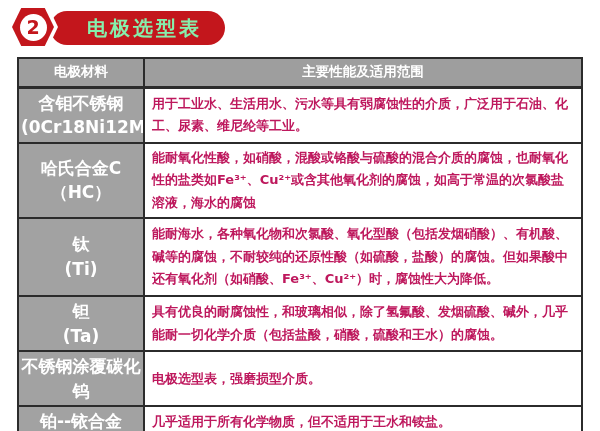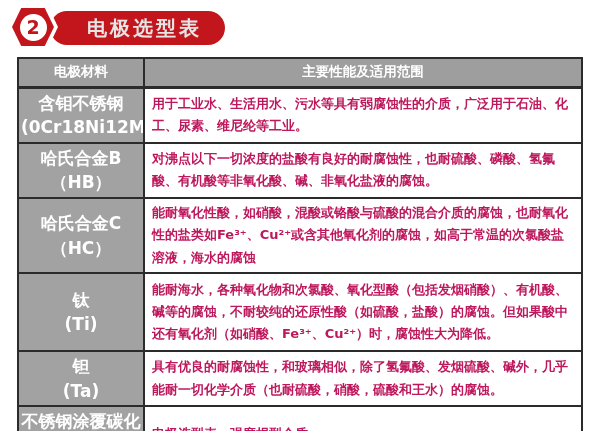--- a/index.html
+++ b/index.html
@@ -14,21 +14,21 @@
   
   .header { position: absolute; left: 0; top: 0; width: 600px; height: 55px; }
   .banner {
     position: absolute; left: 50px; top: 11px;
     width: 175px; height: 34px;
     background: #c3161c; border-radius: 17px;
     display: flex; align-items: center; justify-content: center;
     z-index: 1;
   }
   .banner span {
-    color: #e5e5e5; font-size: 20px; font-weight: bold; letter-spacing: 3px;
+    color: #86efac; font-size: 20px; font-weight: bold; letter-spacing: 3px;
     padding-left: 14px;
   }
   .hex-outer {
     position: absolute; left: 8px; top: 4px; width: 50px; height: 46px;
     background: #ffffff; z-index: 2;
     clip-path: polygon(22% 0%, 78% 0%, 100% 50%, 78% 100%, 22% 100%, 0% 50%);
   }
   .hex {
     position: absolute; left: 12px; top: 8px; width: 42px; height: 38px;
     background: #c3161c; z-index: 3;
@@ -99,39 +99,34 @@
         <th class="col-mat">电极材料</th>
         <th>主要性能及适用范围</th>
       </tr>
     </thead>
     <tbody>
       <tr class="h51">
         <td class="mat">含钼不锈钢
 (0Cr18Ni12Mo2Ti)</td>
         <td class="desc">用于工业水、生活用水、污水等具有弱腐蚀性的介质，广泛用于石油、化工、尿素、维尼纶等工业。</td>
       </tr>
-      <tr class="h47">
-        <td class="mat">哈氏合金B
-（HB）</td>
-        <td class="desc">对沸点以下一切浓度的盐酸有良好的耐腐蚀性，也耐硫酸、磷酸、氢氟酸、有机酸等非氧化酸、碱、非氧化盐液的腐蚀。</td>
-      </tr>
       <tr class="h65">
         <td class="mat">哈氏合金C
 （HC）</td>
         <td class="desc">能耐氧化性酸，如硝酸，混酸或铬酸与硫酸的混合介质的腐蚀，也耐氧化性的盐类如Fe³⁺、Cu²⁺或含其他氧化剂的腐蚀，如高于常温的次氯酸盐溶液，海水的腐蚀</td>
       </tr>
       <tr class="h78">
         <td class="mat">钛
 (Ti)</td>
         <td class="desc">能耐海水，各种氧化物和次氯酸、氧化型酸（包括发烟硝酸）、有机酸、碱等的腐蚀，不耐较纯的还原性酸（如硫酸，盐酸）的腐蚀。但如果酸中还有氧化剂（如硝酸、Fe³⁺、Cu²⁺）时，腐蚀性大为降低。</td>
       </tr>
       <tr class="h45">
         <td class="mat">钽
 (Ta)</td>
-        <td class="desc">具有优良的耐腐蚀性，和玻璃相似，除了氢氟酸、发烟硫酸、碱外，几乎能耐一切化学介质（也耐硫酸，硝酸，硫酸和王水）的腐蚀。</td>
+        <td class="desc">具有优良的耐腐蚀性，和玻璃相似，除了氢氟酸、发烟硫酸、碱外，几乎能耐一切化学介质（包括盐酸，硝酸，硫酸和王水）的腐蚀。</td>
       </tr>
       <tr class="h23">
         <td class="mat">不锈钢涂覆碳化钨</td>
         <td class="desc">电极选型表，强磨损型介质。</td>
       </tr>
       <tr class="h26">
         <td class="mat">铂--铱合金</td>
         <td class="desc">几乎适用于所有化学物质，但不适用于王水和铵盐。</td>
       </tr>
     </tbody>

